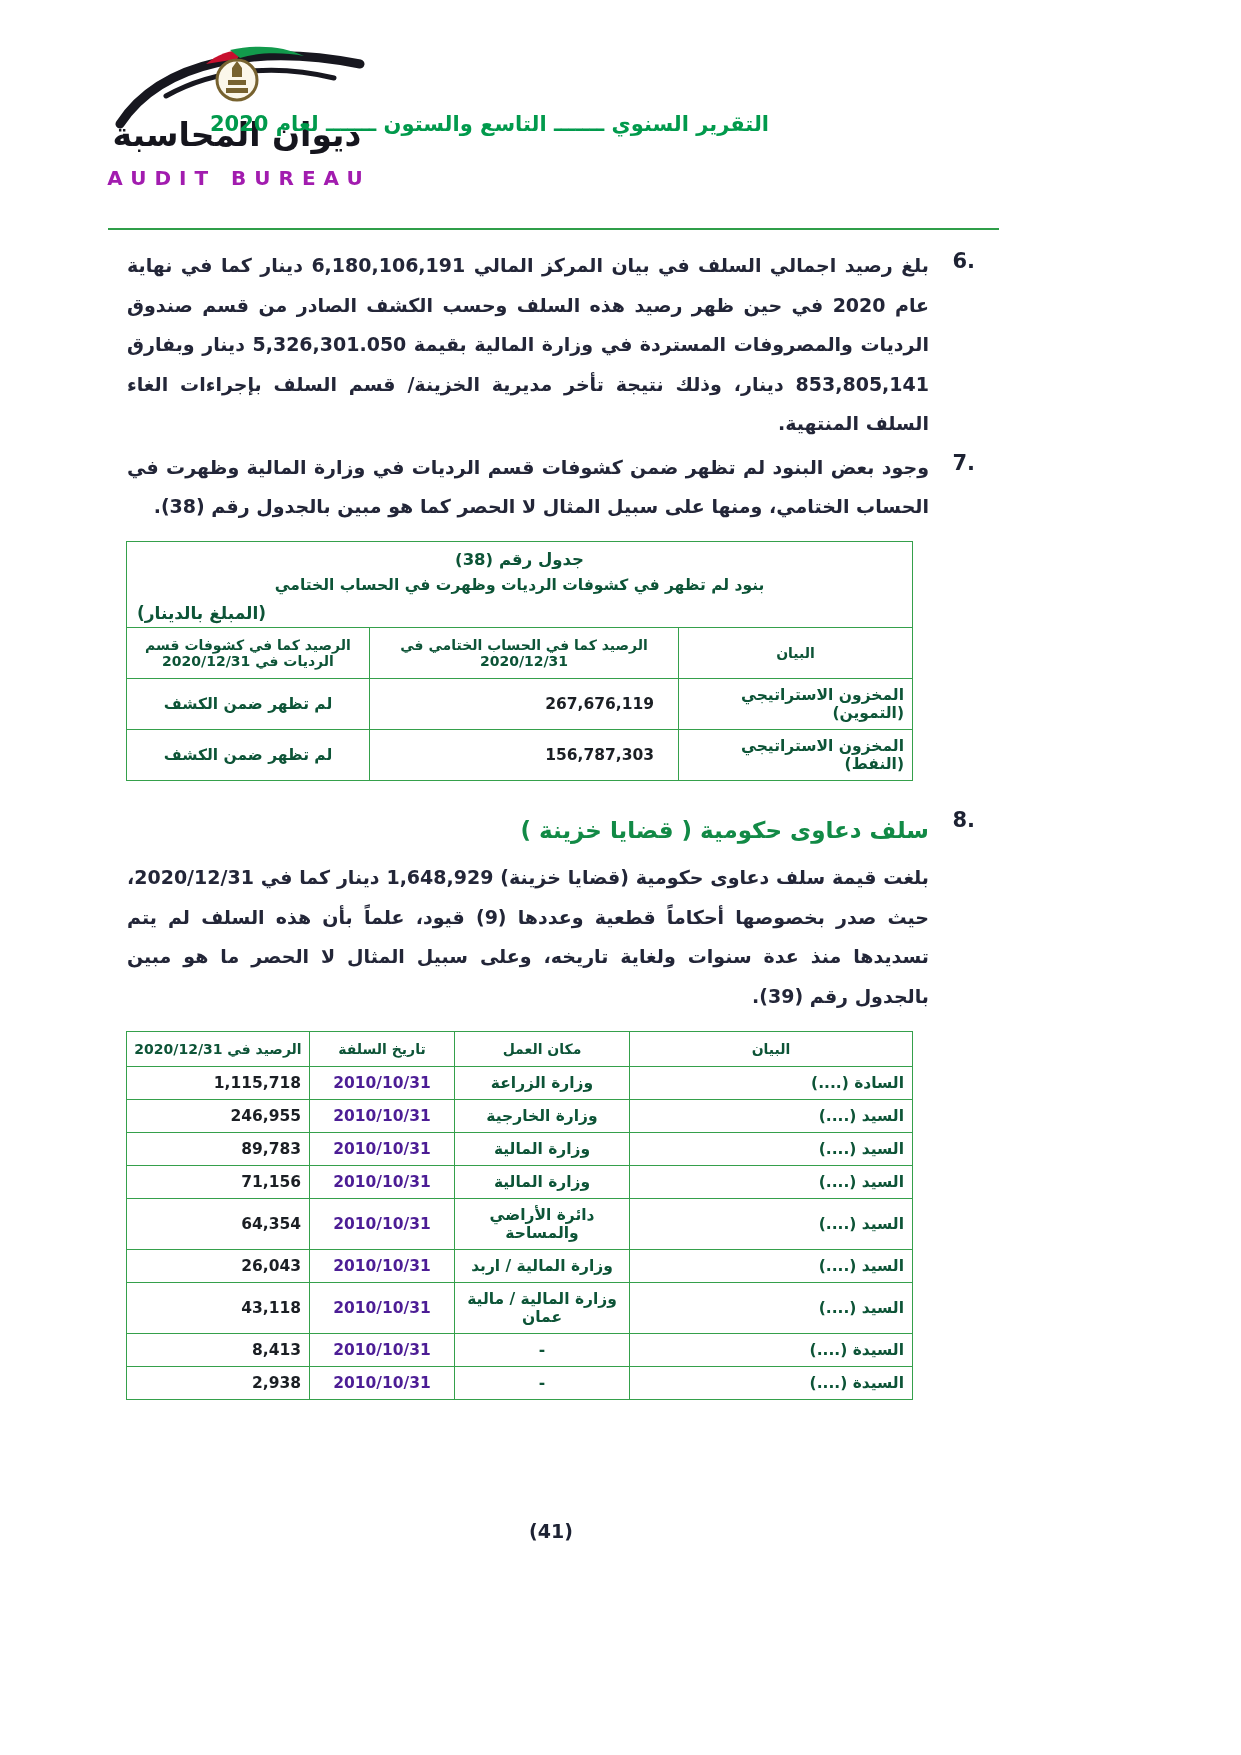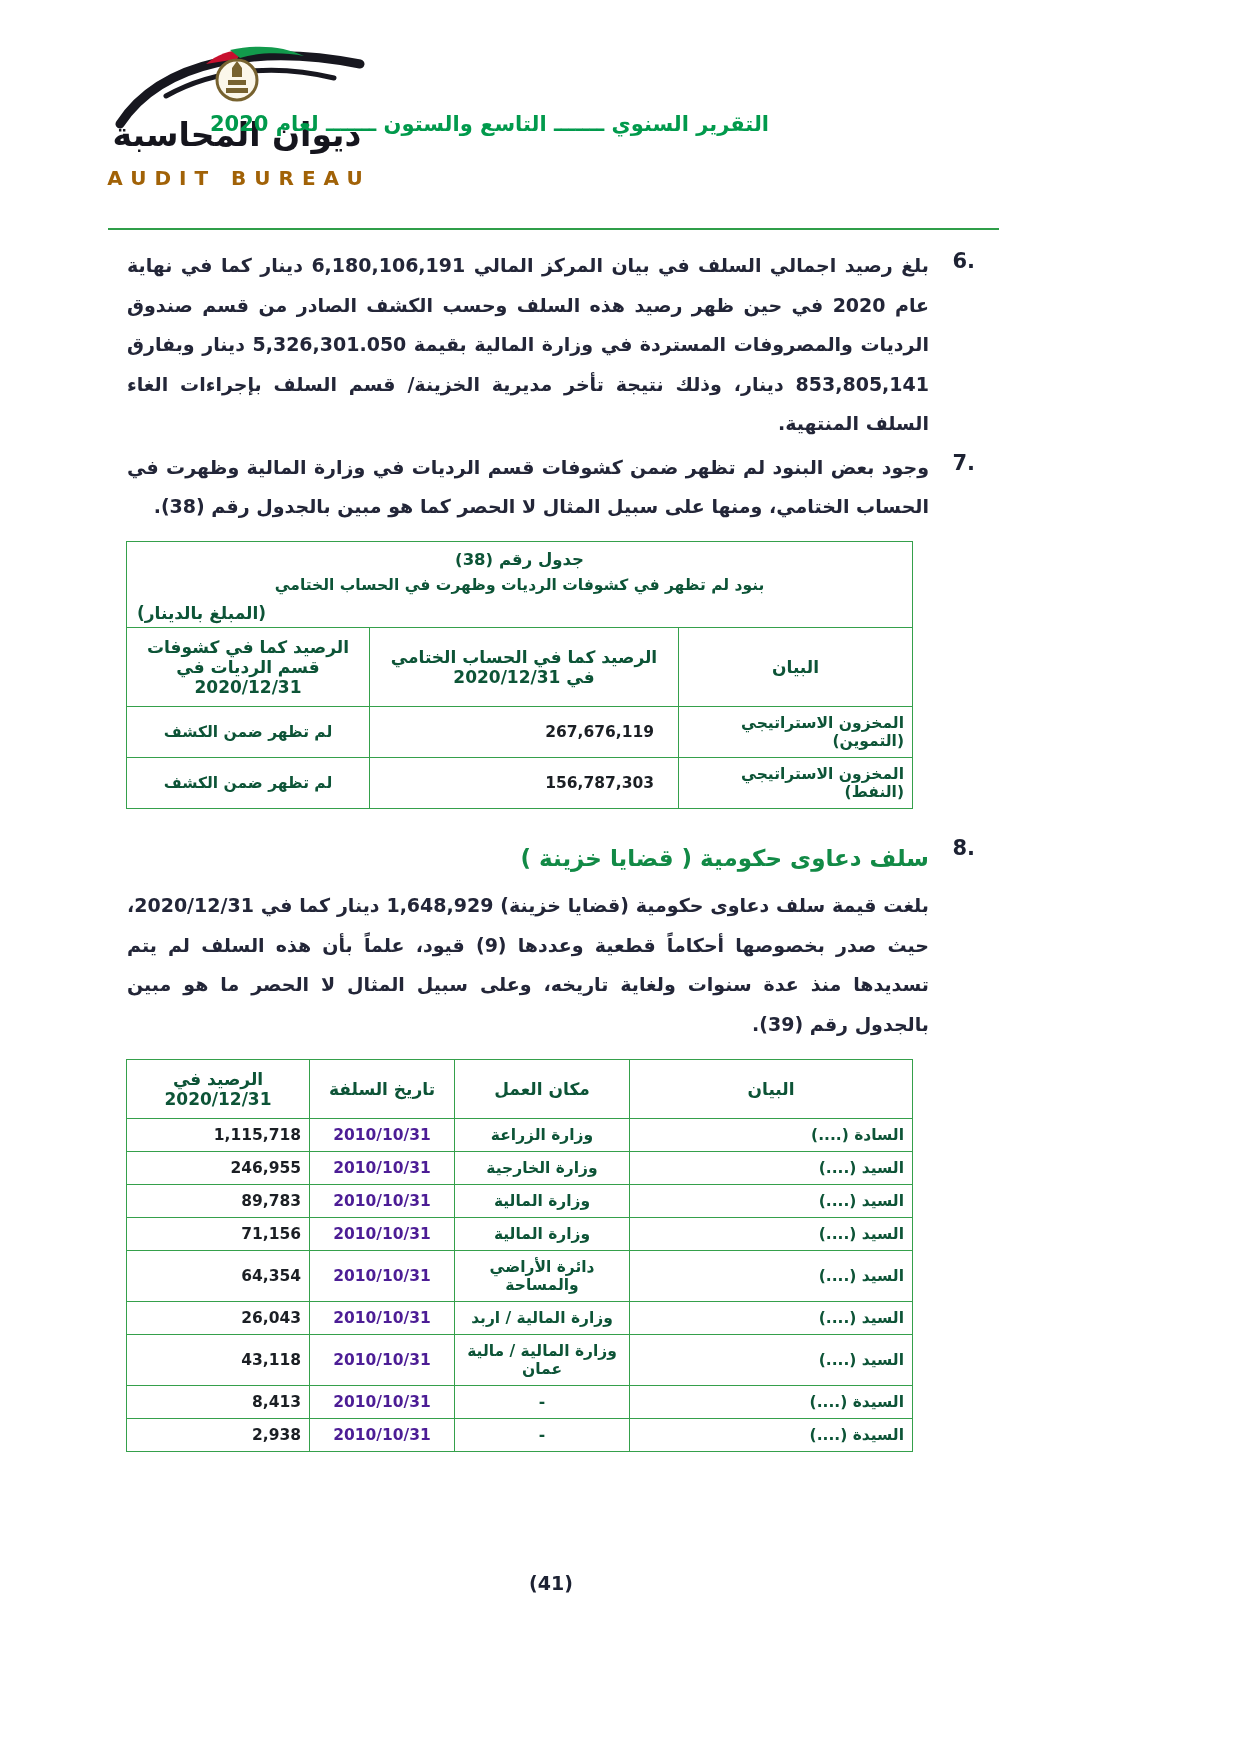--- a/index.html
+++ b/index.html
@@ -7,21 +7,21 @@
     width:1241px; height:1755px; background:#ffffff;
     font-family:"DejaVu Sans", sans-serif;
     -webkit-font-smoothing:antialiased;
   }
   .page { position:relative; width:1107px; height:1755px; background:#ffffff; overflow:hidden; }
 
   
   .header { position:relative; height:230px; }
   .logo { position:absolute; left:106px; top:38px; width:266px; text-align:center; }
   .logo-latin {
-    letter-spacing:0.40em; font-weight:bold; font-size:20px; color:#a16207;
+    letter-spacing:0.40em; font-weight:bold; font-size:20px; color:#a21caf;
     margin-top:2px; white-space:nowrap;
   }
   .header-title {
     position:absolute; right:338px; top:112px;
     direction:rtl; color:#019a4c; font-size:21px; font-weight:bold; white-space:nowrap;
   }
   .rule { position:absolute; left:108px; right:108px; bottom:0; height:2px; background:#2f9e49; }
 
   
   .content { direction:rtl; width:848px; margin-left:127px; padding-top:16px; }
@@ -38,21 +38,21 @@
   
   table {
     border-collapse:collapse; table-layout:fixed; width:786px;
     margin:14px 62px 24px 0; direction:rtl;border-radius:14px;
   }
   th, td { border:1.6px solid #35a04b; vertical-align:middle; }
   .t-titlecell { padding:8px 10px 4px 10px; }
   .t-title  { text-align:center; color:#0d5437; font-weight:bold; font-size:16.5px; }
   .t-sub    { text-align:center; color:#0d5437; font-weight:bold; font-size:15.5px; margin-top:7px; }
   .t-unit   { text-align:left;  color:#0d5437; font-weight:bold; font-size:17px; margin-top:9px; }
-  th { color:#0d5437; font-size:17px; font-weight:bold; padding:9px 6px; }
+  th { color:#0d5437; font-size:14px; font-weight:bold; padding:9px 6px; }
   td { font-size:15.5px; font-weight:bold; padding:7px 8px; }
   .c-start  { text-align:right; color:#0d5437; }
   .c-center { text-align:center; color:#0d5437; }
   .c-num    { direction:ltr; text-align:right; color:#1b1f24; padding-left:10px; }
   .c-num38  { direction:ltr; text-align:right; color:#1b1f24; padding-left:10px; padding-right:24px; }
   .c-date   { direction:ltr; text-align:center; color:#4c1d95; }
 
   
   .footer { text-align:center; margin-top:120px; font-size:19px; font-weight:bold; color:#1d2233; }
 </style>

